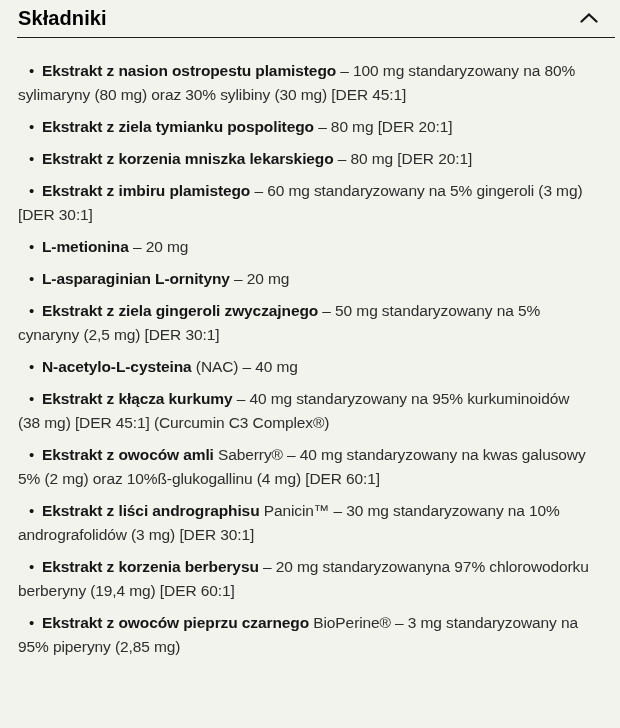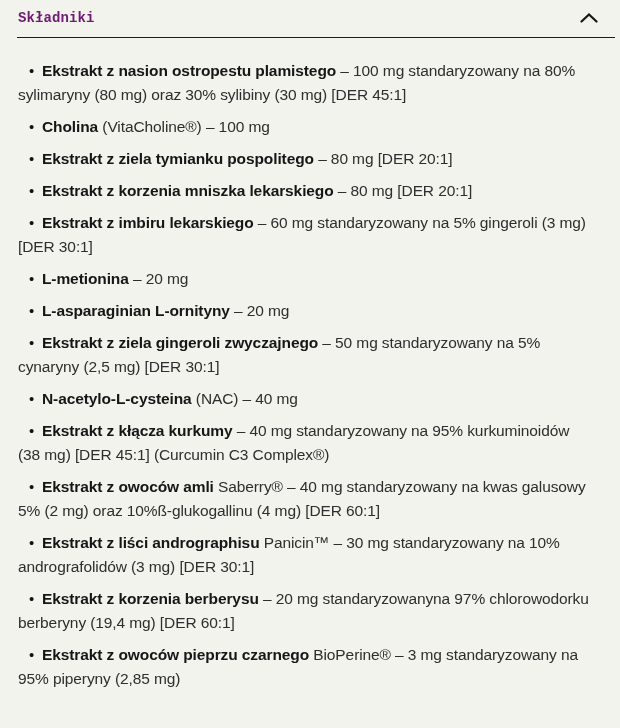--- a/index.html
+++ b/index.html
@@ -24,26 +24,25 @@
 
   .accordion-header {
     display: flex;
     align-items: center;
     justify-content: space-between;
     padding: 8px 16px 9px 18px;
     cursor: pointer;
   }
 
   .accordion-title {
-    font-size: 14px;
+    font-size: 20px;
     line-height: 20px;
     font-weight: 700;
-    color: #701a75;
+    color: #000000;
     letter-spacing: 0.1px;
-    font-family: Liberation Mono, monospace;
   }
 
   .chevron {
     width: 18px;
     height: 10px;
     display: block;
     flex: 0 0 auto;
     margin-right: 6px;
   }
 
@@ -97,24 +96,23 @@
     <h2 class="accordion-title">Składniki</h2>
     <svg class="chevron" viewBox="0 0 18 10" aria-hidden="true">
       <polyline points="1.5,8.5 9,1.5 16.5,8.5" fill="none" stroke="#161616" stroke-width="2.2" stroke-linecap="round" stroke-linejoin="miter"></polyline>
     </svg>
   </header>
 
   <hr class="divider">
 
   <ul class="ingredients" id="ingredients-list">
       <li><span class="bullet">•</span><span class="ing-name">Ekstrakt z nasion ostropestu plamistego</span><span class="ing-details"> – 100 mg standaryzowany na 80% sylimaryny (80 mg) oraz 30% sylibiny (30 mg) [DER 45:1]</span></li>
-      <li><span class="bullet">•</span><span class="ing-name">Cholina</span><span class="ing-details"> (VitaCholine®) – 100 mg</span></li>
       <li><span class="bullet">•</span><span class="ing-name">Ekstrakt z ziela tymianku pospolitego</span><span class="ing-details"> – 80 mg [DER 20:1]</span></li>
       <li><span class="bullet">•</span><span class="ing-name">Ekstrakt z korzenia mniszka lekarskiego</span><span class="ing-details"> – 80 mg [DER 20:1]</span></li>
-      <li><span class="bullet">•</span><span class="ing-name">Ekstrakt z imbiru lekarskiego</span><span class="ing-details"> – 60 mg standaryzowany na 5% gingeroli (3 mg) [DER 30:1]</span></li>
+      <li><span class="bullet">•</span><span class="ing-name">Ekstrakt z imbiru plamistego</span><span class="ing-details"> – 60 mg standaryzowany na 5% gingeroli (3 mg) [DER 30:1]</span></li>
       <li><span class="bullet">•</span><span class="ing-name">L-metionina</span><span class="ing-details"> – 20 mg</span></li>
       <li><span class="bullet">•</span><span class="ing-name">L-asparaginian L-ornityny</span><span class="ing-details"> – 20 mg</span></li>
       <li><span class="bullet">•</span><span class="ing-name">Ekstrakt z ziela gingeroli zwyczajnego</span><span class="ing-details"> – 50 mg standaryzowany na 5% cynaryny (2,5 mg) [DER 30:1]</span></li>
       <li><span class="bullet">•</span><span class="ing-name">N-acetylo-L-cysteina</span><span class="ing-details"> (NAC) – 40 mg</span></li>
       <li><span class="bullet">•</span><span class="ing-name">Ekstrakt z kłącza kurkumy</span><span class="ing-details"> – 40 mg standaryzowany na 95% kurkuminoidów (38 mg) [DER 45:1] (Curcumin C3 Complex®)</span></li>
       <li><span class="bullet">•</span><span class="ing-name">Ekstrakt z owoców amli</span><span class="ing-details"> Saberry® – 40 mg standaryzowany na kwas galusowy 5% (2 mg) oraz 10%ß-glukogallinu (4 mg) [DER 60:1]</span></li>
       <li><span class="bullet">•</span><span class="ing-name">Ekstrakt z liści andrographisu</span><span class="ing-details"> Panicin™ – 30 mg standaryzowany na 10% andrografolidów (3 mg) [DER 30:1]</span></li>
       <li><span class="bullet">•</span><span class="ing-name">Ekstrakt z korzenia berberysu</span><span class="ing-details"> – 20 mg standaryzowanyna 97% chlorowodorku berberyny (19,4 mg) [DER 60:1]</span></li>
       <li><span class="bullet">•</span><span class="ing-name">Ekstrakt z owoców pieprzu czarnego</span><span class="ing-details"> BioPerine® – 3 mg standaryzowany na 95% piperyny (2,85 mg)</span></li>
     </ul>

